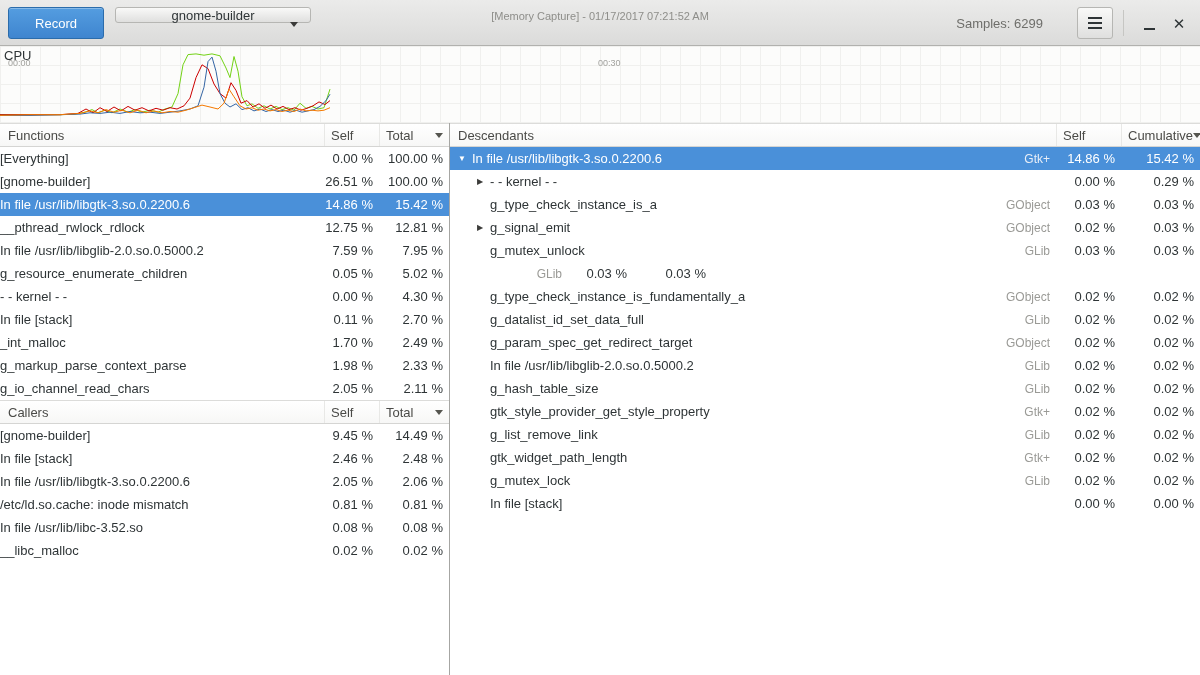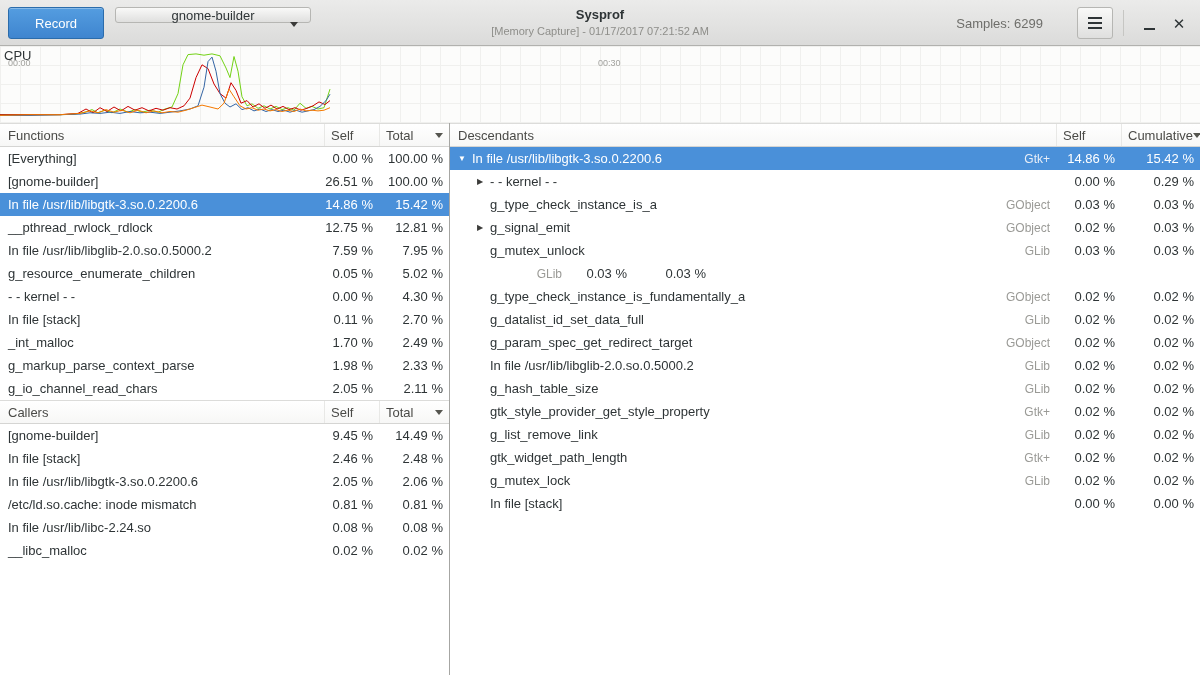--- a/index.html
+++ b/index.html
@@ -67,42 +67,41 @@
   .w-self2 { width:65px; flex:none; }
   .w-cum { width:79px; flex:none; }
   .sort-arrow { margin-left:auto; width:0; height:0;
     border-left:4px solid transparent; border-right:4px solid transparent;
     border-top:5px solid #55554f; }
 
   .tbody { flex:none; }
   .row { display:flex; height:23px; align-items:center; cursor:default; }
   .row.selected { background:#4a90d9; color:#fff; }
   .cell { white-space:nowrap; overflow:hidden; }
-  .cell.name { flex:1; padding-left:8px; }
+  .cell.name { flex:1; }
   .row.tree .cell.name { padding-left:2px; }
   .num { text-align:right; padding-right:6px; flex:none; }
   .lib { flex:none; width:80px; text-align:right; color:#9a9a96; font-size:12px; padding-right:6px; }
   .row.selected .lib { color:#e8eef7; }
   .expander { flex:none; width:16px; text-align:center; font-size:8px; line-height:23px; color:#3c3c3a; }
   .row.selected .expander { color:#fff; }
   .filler { flex:1; background:#fff; }
 </style>
 </head>
 <body>
 
 <div class="window">
 
   <header class="headerbar">
     <button class="record-btn">Record</button>
     <button class="proc-btn">
       <span>gnome-builder</span>
       <span class="chev"></span>
     </button>
     <div class="titles">
-      <div class="title">Sysprof</div>
       <div class="subtitle">[Memory Capture] - 01/17/2017 07:21:52 AM</div>
     </div>
     <div class="hb-right">
       <span class="samples">Samples: 6299</span>
       <button class="menu-btn">
         <span class="hamburger"></span>
       </button>
       <span class="hb-sep"></span>
       <button class="win-btn">
         <span class="min-icon"></span>
@@ -217,21 +216,21 @@
             <span class="cell name">In file /usr/lib/libgtk-3.so.0.2200.6</span>
             <span class="cell num w-self">2.05 %</span>
             <span class="cell num w-total">2.06 %</span>
           </div>
           <div class="row">
             <span class="cell name">/etc/ld.so.cache: inode mismatch</span>
             <span class="cell num w-self">0.81 %</span>
             <span class="cell num w-total">0.81 %</span>
           </div>
           <div class="row">
-            <span class="cell name">In file /usr/lib/libc-2.24.so</span>
+            <span class="cell name">In file /usr/lib/libc-3.52.so</span>
             <span class="cell num w-self">0.08 %</span>
             <span class="cell num w-total">0.08 %</span>
           </div>
           <div class="row">
             <span class="cell name">__libc_malloc</span>
             <span class="cell num w-self">0.02 %</span>
             <span class="cell num w-total">0.02 %</span>
           </div>
         </div>
       <div class="filler"></div>

